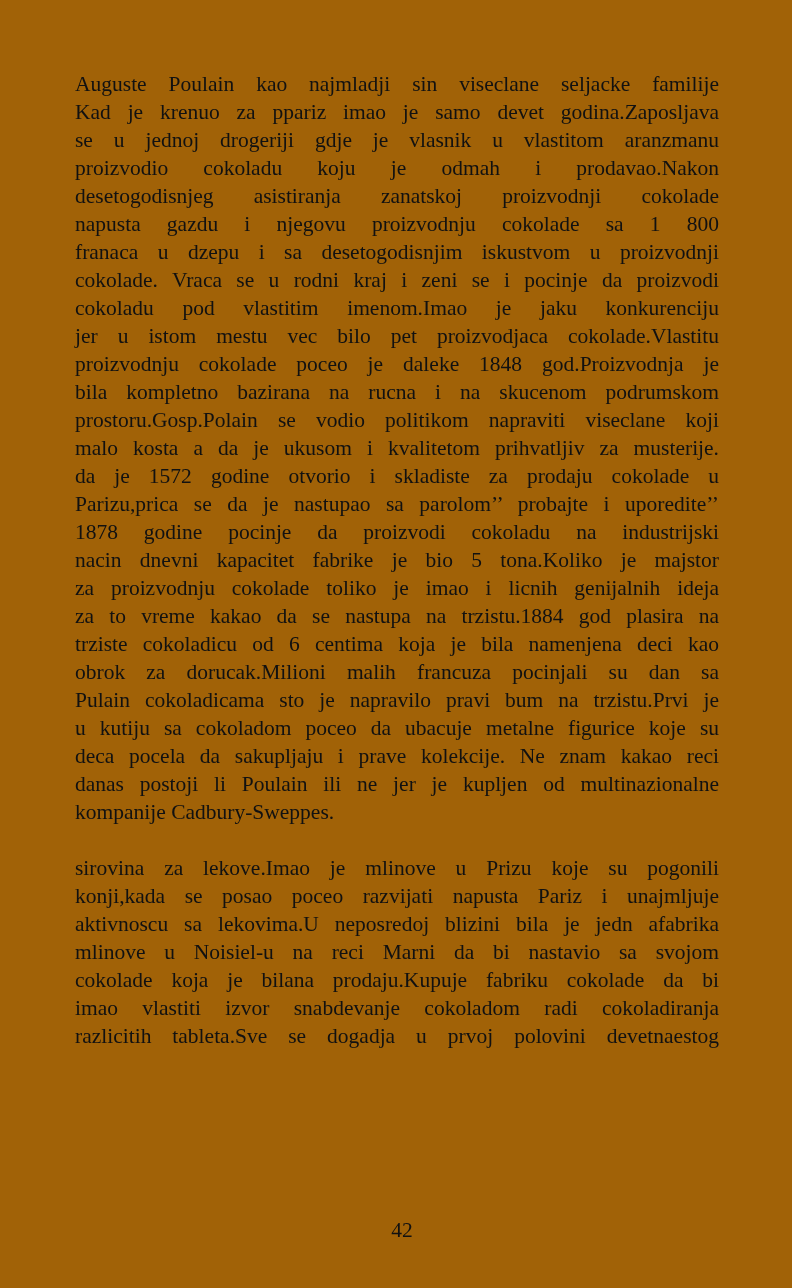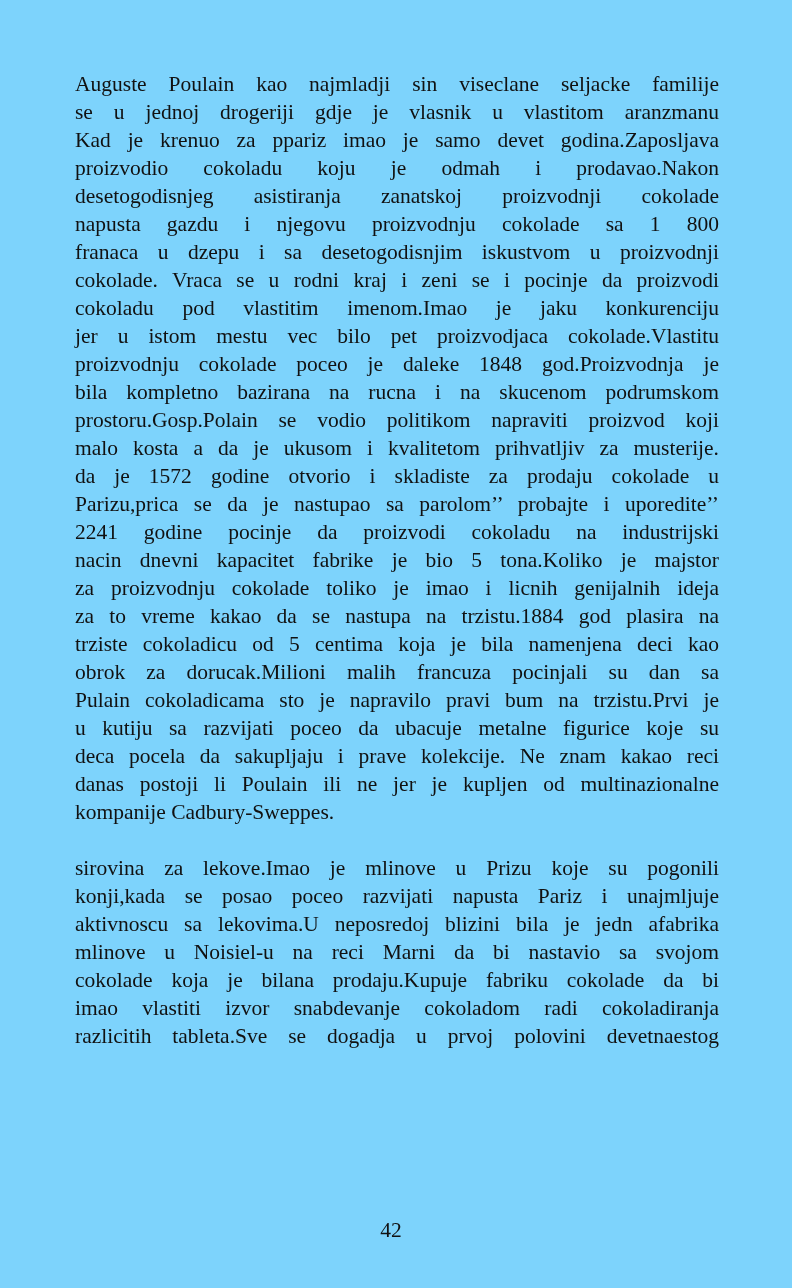--- a/index.html
+++ b/index.html
@@ -12,21 +12,21 @@
       height: 1288px;
       position: relative;
       overflow: hidden;
     }
     .page {
       position: absolute;
       left: 0;
       top: 0;
       width: 792px;
       height: 1288px;
-      background: #7dd3fc;
+      background: #a16207;
     }
     .text-block {
       position: absolute;
       left: 75px;
       top: 70px;
       width: 644px;
       font-family: "Liberation Serif", serif;
       font-size: 21.5px;
       line-height: 28px;
       color: #111111;
@@ -44,64 +44,64 @@
       height: 28px;
     }
     .line.last {
       text-align-last: left;
     }
     .blank {
       height: 28px;
     }
     .page-number {
       position: absolute;
-      left: 1px;
+      left: 12px;
       width: 780px;
       top: 1216px;
       text-align: center;
       font-family: "Liberation Serif", serif;
       font-size: 21.5px;
       line-height: 28px;
       color: #111111;
     }
   </style>
 </head>
 <body>
 
 <div class="page">
   <div class="text-block">
 
     <div class="para">
       <span class="line">Auguste Poulain kao najmladji sin viseclane seljacke familije</span>
     </div>
 
     <div class="para">
+      <span class="line">Kad je krenuo za ppariz imao je samo devet godina.Zaposljava</span>
       <span class="line">se u jednoj drogeriji gdje je vlasnik u vlastitom aranzmanu</span>
-      <span class="line">Kad je krenuo za ppariz imao je samo devet godina.Zaposljava</span>
       <span class="line">proizvodio cokoladu koju je odmah i prodavao.Nakon</span>
       <span class="line">desetogodisnjeg asistiranja zanatskoj proizvodnji cokolade</span>
       <span class="line">napusta gazdu i njegovu proizvodnju cokolade sa 1 800</span>
       <span class="line">franaca u dzepu i sa desetogodisnjim iskustvom u proizvodnji</span>
       <span class="line">cokolade. Vraca se u rodni kraj i zeni se i pocinje da proizvodi</span>
       <span class="line">cokoladu pod vlastitim imenom.Imao je jaku konkurenciju</span>
       <span class="line">jer u istom mestu vec bilo pet proizvodjaca cokolade.Vlastitu</span>
       <span class="line">proizvodnju cokolade poceo je daleke 1848 god.Proizvodnja je</span>
       <span class="line">bila kompletno bazirana na rucna i na skucenom podrumskom</span>
-      <span class="line">prostoru.Gosp.Polain se vodio politikom napraviti proizvod koji</span>
+      <span class="line">prostoru.Gosp.Polain se vodio politikom napraviti viseclane koji</span>
       <span class="line">malo kosta a da je ukusom i kvalitetom prihvatljiv za musterije.</span>
       <span class="line">da je 1572 godine otvorio i skladiste za prodaju cokolade u</span>
       <span class="line">Parizu,prica se da je nastupao sa parolom’’ probajte i uporedite’’</span>
-      <span class="line">2241 godine pocinje da proizvodi cokoladu na industrijski</span>
+      <span class="line">1878 godine pocinje da proizvodi cokoladu na industrijski</span>
       <span class="line">nacin dnevni kapacitet fabrike je bio 5 tona.Koliko je majstor</span>
       <span class="line">za proizvodnju cokolade toliko je imao i licnih genijalnih ideja</span>
       <span class="line">za to vreme kakao da se nastupa na trzistu.1884 god plasira na</span>
-      <span class="line">trziste cokoladicu od 5 centima koja je bila namenjena deci kao</span>
+      <span class="line">trziste cokoladicu od 6 centima koja je bila namenjena deci kao</span>
       <span class="line">obrok za dorucak.Milioni malih francuza pocinjali su dan sa</span>
       <span class="line">Pulain cokoladicama sto je napravilo pravi bum na trzistu.Prvi je</span>
-      <span class="line">u kutiju sa razvijati poceo da ubacuje metalne figurice koje su</span>
+      <span class="line">u kutiju sa cokoladom poceo da ubacuje metalne figurice koje su</span>
       <span class="line">deca pocela da sakupljaju i prave kolekcije. Ne znam kakao reci</span>
       <span class="line">danas postoji li Poulain ili ne jer je kupljen od multinazionalne</span>
       <span class="line last">kompanije Cadbury-Sweppes.</span>
     </div>
 
     <div class="blank"></div>
 
     <div class="para">
       <span class="line">sirovina za lekove.Imao je mlinove u Prizu koje su pogonili</span>
       <span class="line">konji,kada se posao poceo razvijati napusta Pariz i unajmljuje</span>

